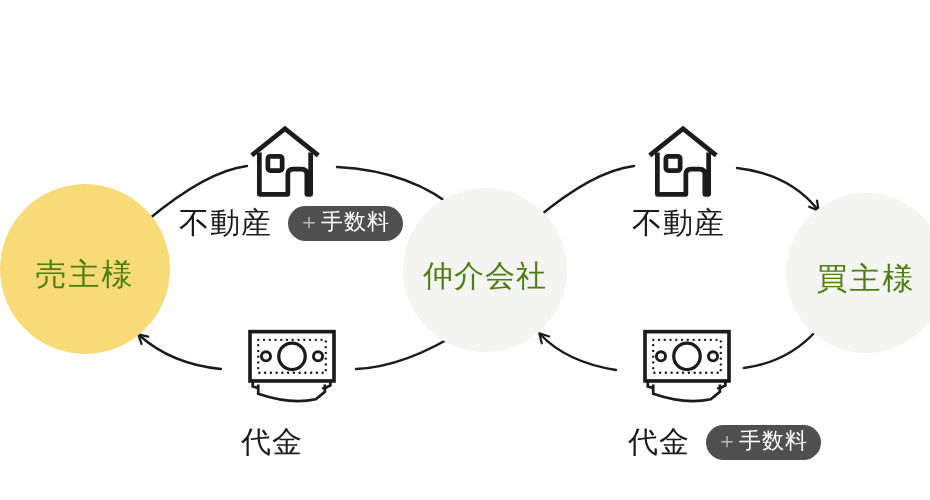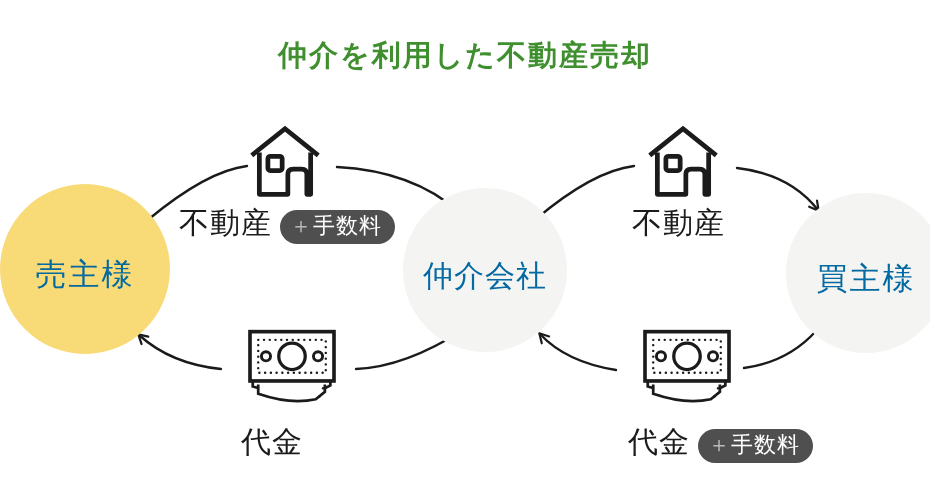--- a/index.html
+++ b/index.html
@@ -14,33 +14,33 @@
   .title{
     position:absolute;top:36px;left:0;width:100%;
     text-align:center;
     font-size:29px;font-weight:bold;letter-spacing:2px;
     color:#3f8f2f;
   }
   .node{
     position:absolute;border-radius:50%;
     display:flex;align-items:center;justify-content:center;
   }
-  .node-label{font-size:31px;letter-spacing:2px;color:#0369a1;white-space:nowrap;margin-top:12px;}
+  .node-label{font-size:31px;letter-spacing:2px;color:#4d7c0f;white-space:nowrap;margin-top:12px;}
   .node-seller{left:0px;top:184px;width:170px;height:170px;background:#f8da76;}
   .node-broker{left:403px;top:188px;width:164px;height:164px;background:#f4f4f2;}
   .node-broker .node-label{font-size:30px;letter-spacing:1px;}
   .node-buyer{left:786px;top:193px;width:160px;height:160px;background:#f4f4f2;}
   .arrows{position:absolute;left:0;top:0;width:930px;height:500px;pointer-events:none;}
   .icon-wrap{position:absolute;}
   .house-left{left:247px;top:124px;width:76px;height:76px;}
   .house-right{left:645px;top:124px;width:76px;height:76px;}
   .money-left{left:246px;top:328px;width:92px;height:84px;}
   .money-right{left:641px;top:328px;width:92px;height:84px;}
   .flow-row{
-    position:absolute;display:flex;align-items:flex-end;gap:8px;white-space:nowrap;
+    position:absolute;display:flex;align-items:center;gap:16px;white-space:nowrap;
   }
   .flow-label{font-size:30px;letter-spacing:1px;color:#1b1b1b;}
   .fee-badge{
     display:inline-flex;align-items:center;
     background:#4f4f4f;border-radius:18px;
     padding:3px 13px 5px 10px;
     font-family:"Liberation Sans","DejaVu Sans",sans-serif;
     font-size:22px;line-height:1.2;
   }
   .fee-badge .plus{color:#b9b9b9;margin-right:1px;}
@@ -48,21 +48,20 @@
   .row-top-left{left:179px;top:203px;}
   .row-top-right{left:632px;top:203px;}
   .row-bottom-left{left:241px;top:422px;}
   .row-bottom-right{left:628px;top:422px;}
 </style>
 </head>
 <body>
 
 <div class="canvas">
 
-  <div class="title">仲介を利用した不動産売却</div>
 
   <svg class="arrows" viewBox="0 0 930 500">
     <defs>
       <marker id="ah" markerWidth="16" markerHeight="16" refX="10" refY="7" orient="auto" markerUnits="userSpaceOnUse">
         <path d="M2,2 L11,7 L2,12" fill="none" stroke="#1b1b1b" stroke-width="2.2" stroke-linecap="round" stroke-linejoin="round"></path>
       </marker>
     </defs>
     <g fill="none" stroke="#1b1b1b" stroke-width="2.4" stroke-linecap="round">
       <path d="M149,219 Q207,171 247,166"></path>
       <path d="M337,167 Q413,171 459,212" marker-end="url(#ah)"></path>

